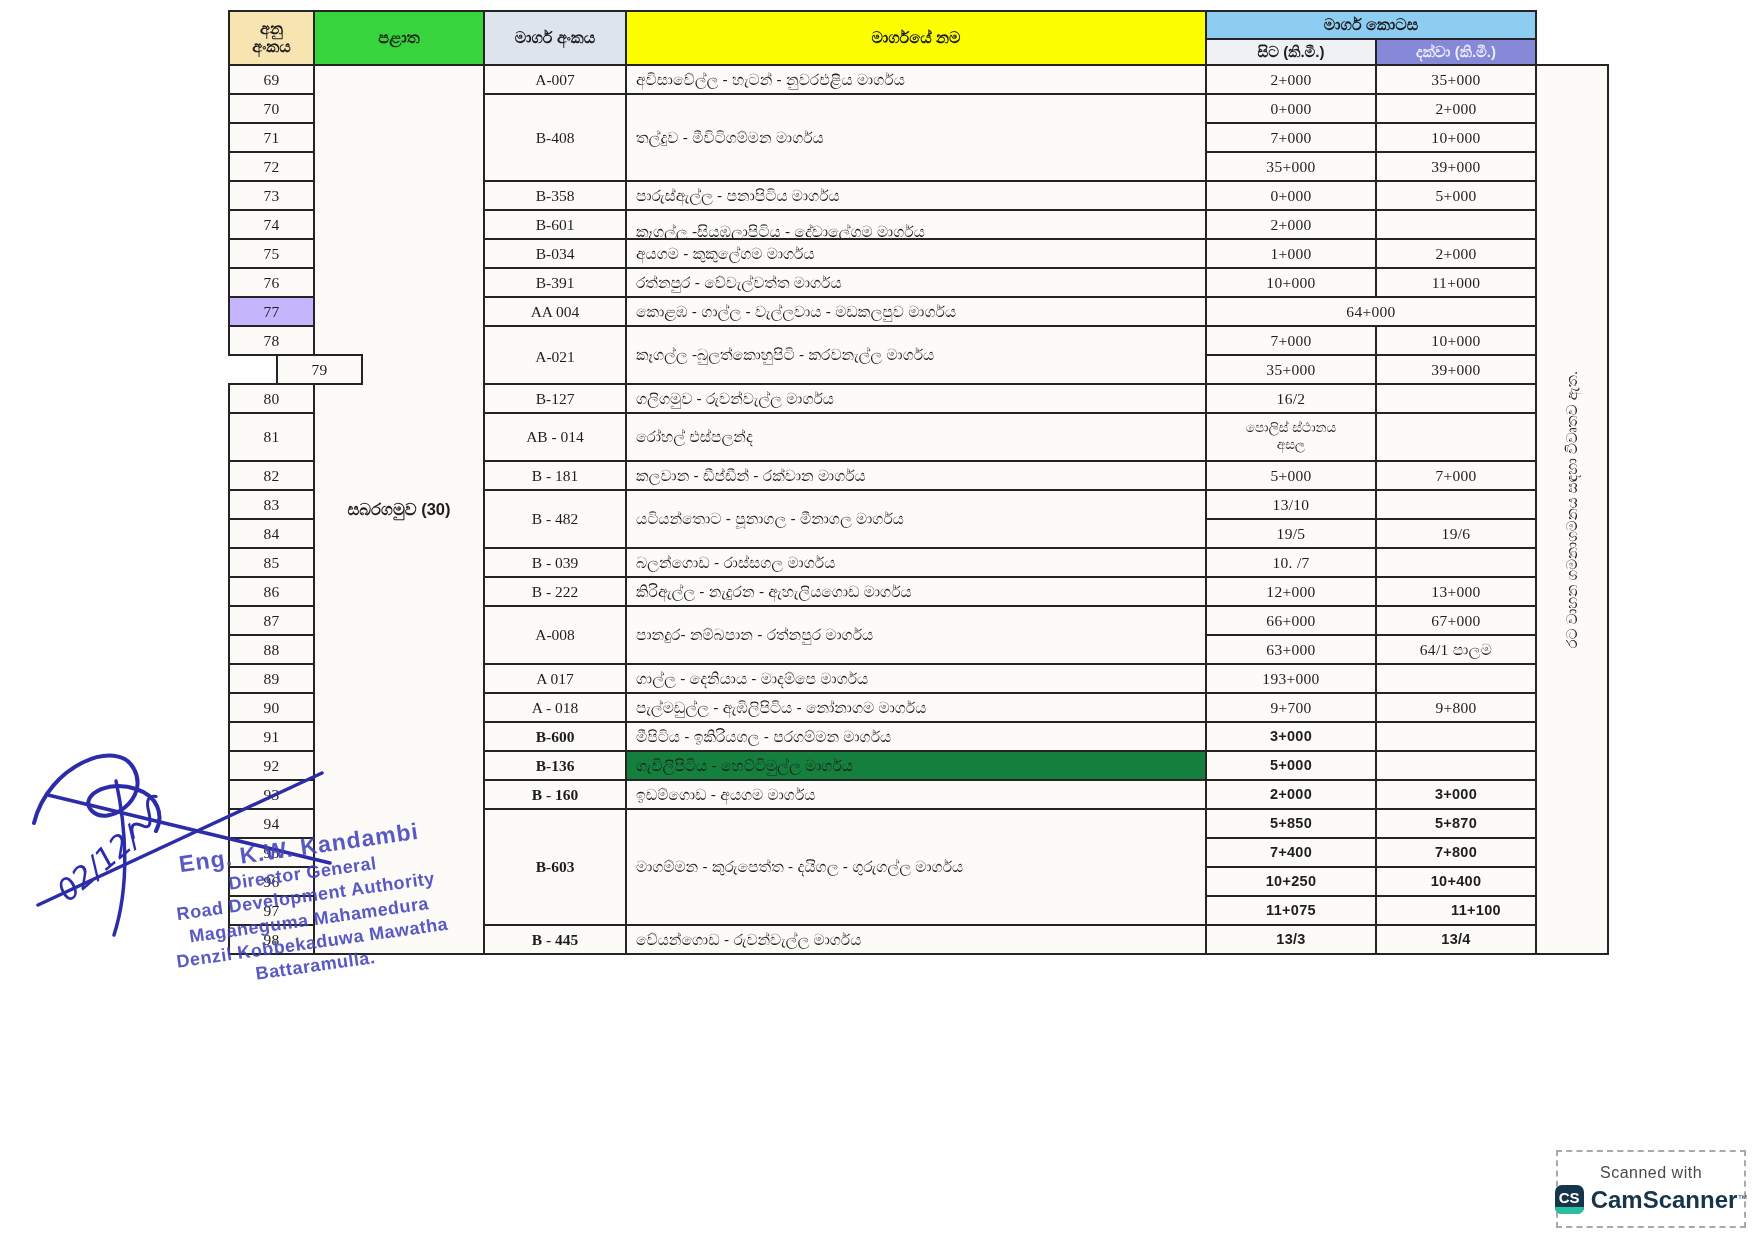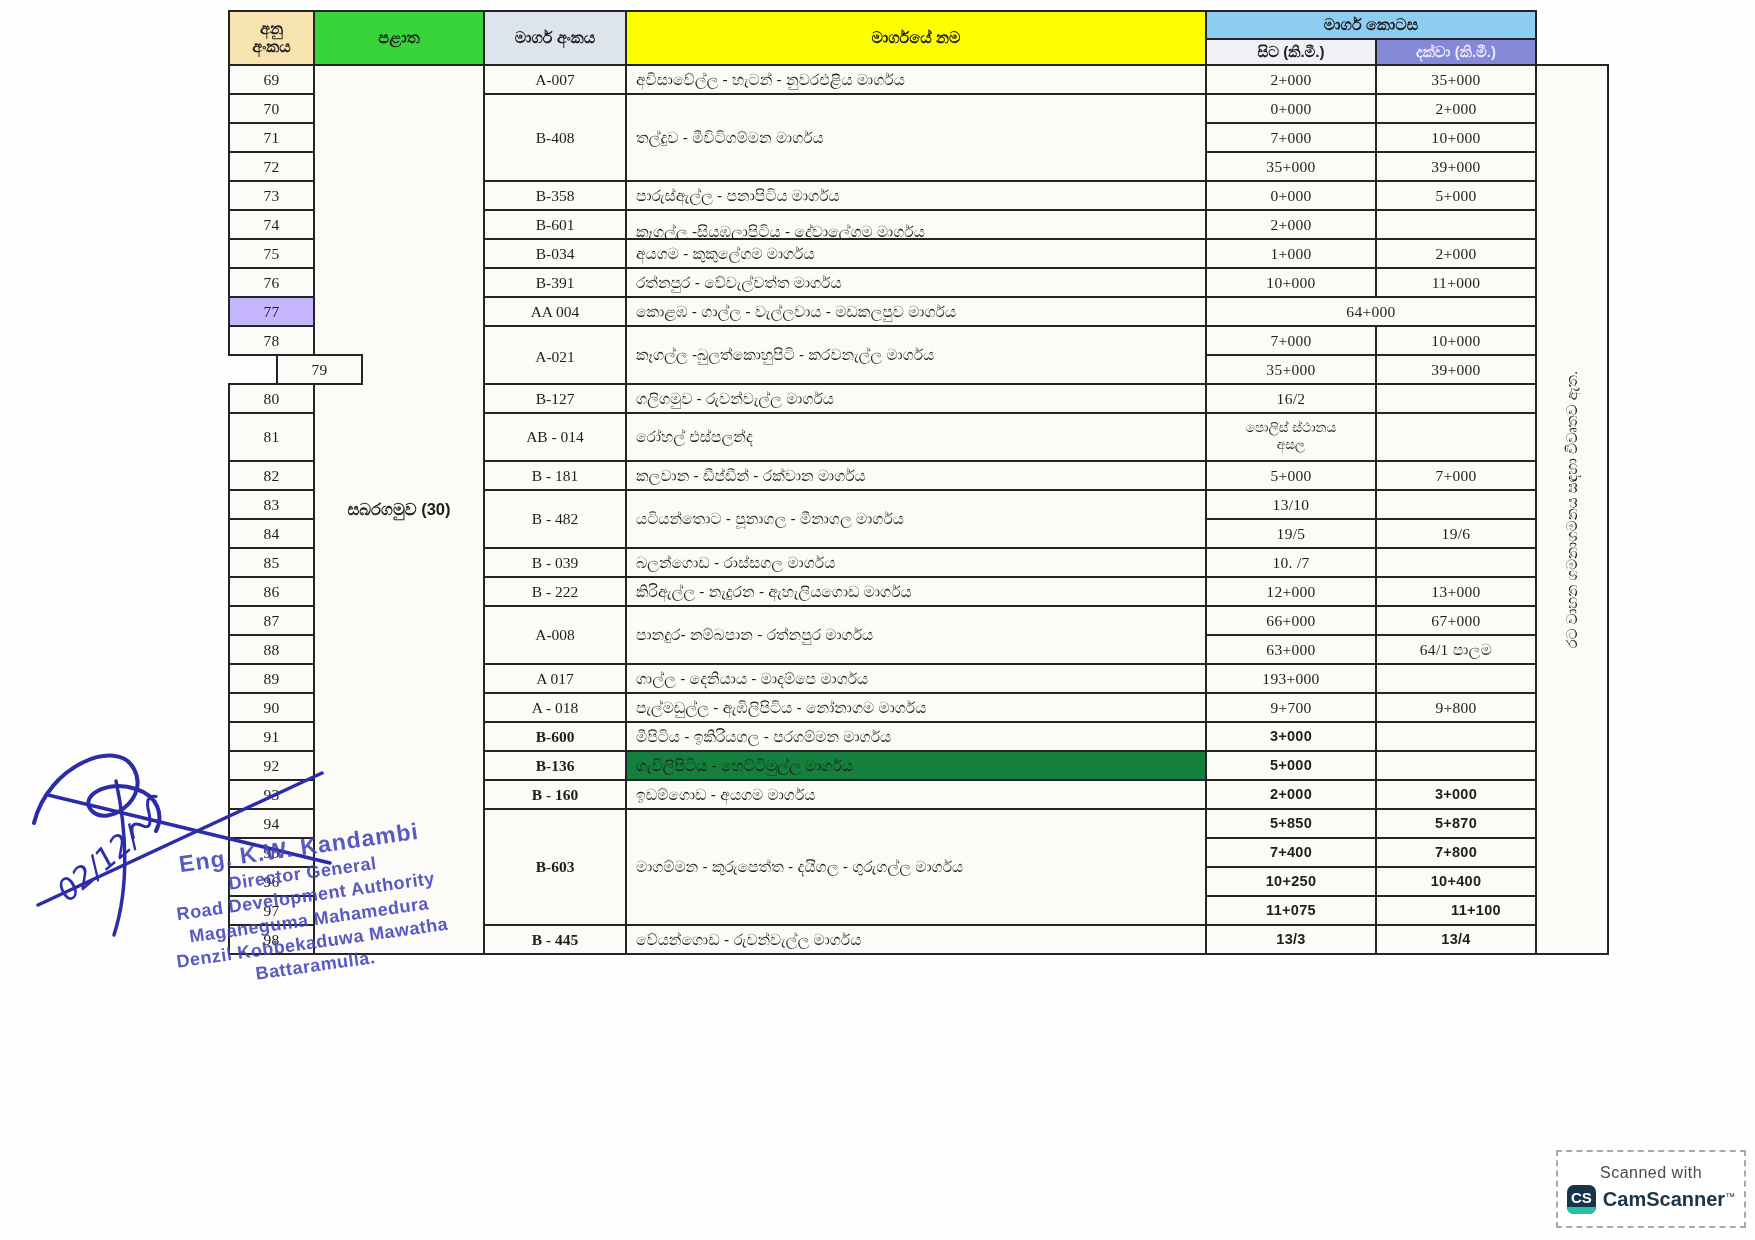--- a/index.html
+++ b/index.html
@@ -29,21 +29,21 @@
   #cambadge{position:absolute;left:1556px;top:1150px;width:186px;height:74px;
             border:2px dashed #a9a9a9;background:#fff;display:flex;flex-direction:column;
             align-items:center;justify-content:center;gap:3px;}
   .cam-top{font-size:16px;color:#4a4a4a;letter-spacing:.5px;}
   .cam-row{display:flex;align-items:center;gap:7px;}
   #cs-logo{position:relative;width:29px;height:29px;border-radius:7px;background:#16344a;
            display:flex;align-items:center;justify-content:center;}
   #cs-logo span{color:#fff;font-weight:bold;font-size:15px;margin-top:-4px;}
   #cs-accent{position:absolute;bottom:0;left:0;width:100%;height:7px;background:#29c0a2;
              border-radius:0 0 7px 7px;}
-  .cam-brand{font-size:20px;font-weight:bold;color:#16344a;}
+  .cam-brand{font-size:24px;font-weight:bold;color:#16344a;}
   .cam-tm{font-size:10px;color:#16344a;vertical-align:super;}
 </style>
 </head>
 <body>
 
 <div id="page">
 
   <div id="tbl">
       <div class="cell hdr" style="left: 0px; top: 0px; width: 87px; height: 56px; background: rgb(248, 228, 176); border-color: rgb(36, 36, 36);">අනු
 අංකය</div>

